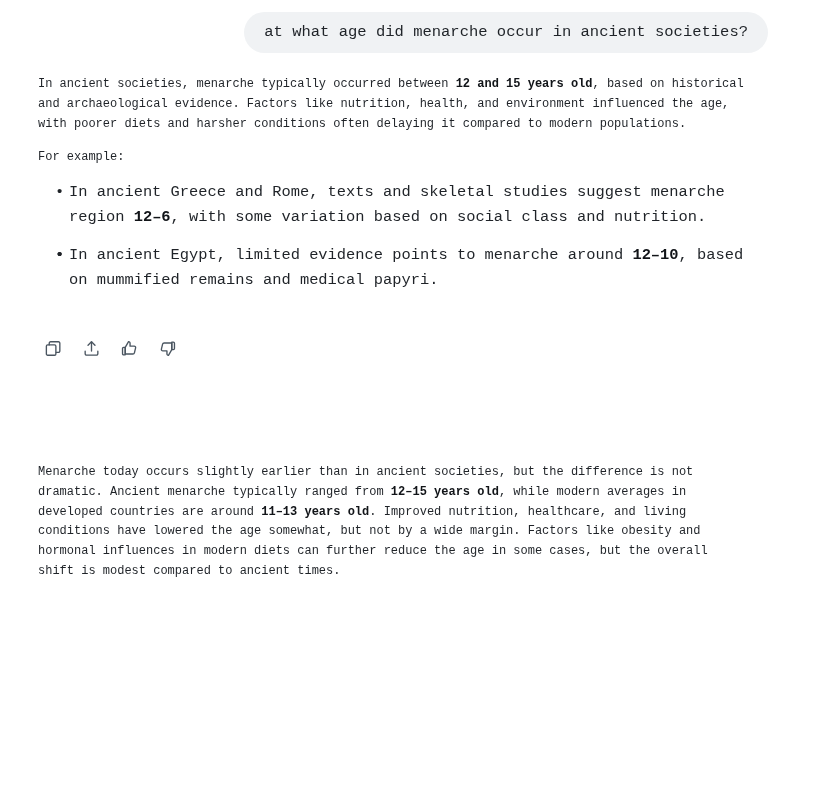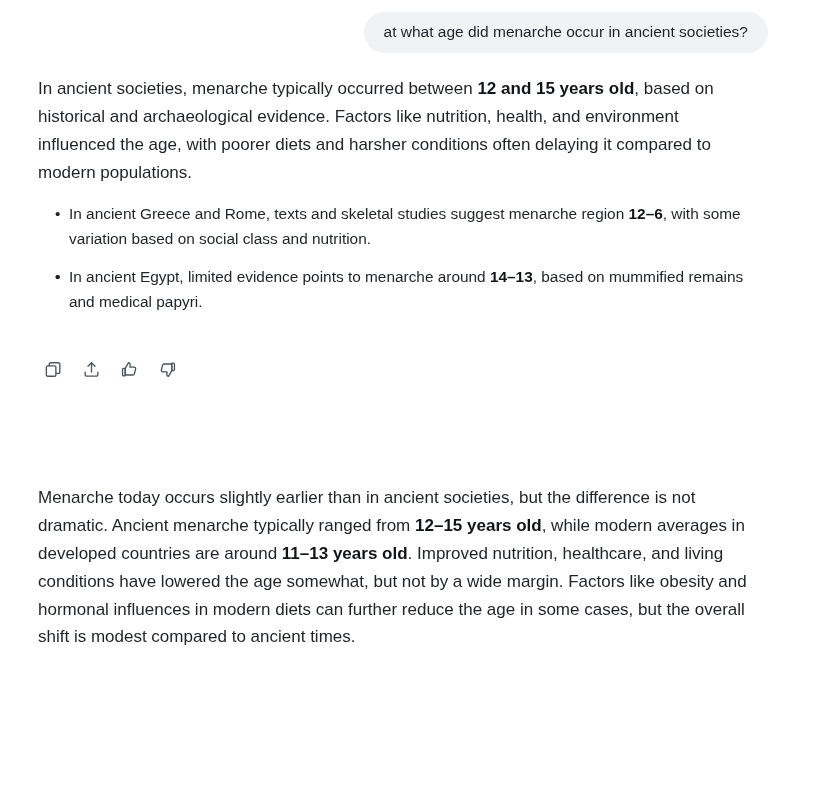--- a/index.html
+++ b/index.html
@@ -15,20 +15,21 @@
     color: #1f2328;
     -webkit-font-smoothing: antialiased;
   }
 
   .chat {
     position: relative;
     width: 822px;
     height: 800px;
     box-sizing: border-box;
     padding: 0;
+    font-family: Liberation Mono, monospace;
   }
 
   
   .user-row {
     display: flex;
     justify-content: flex-end;
     padding-right: 54px;
   }
   .user-bubble {
     background: #f0f2f4;
@@ -42,21 +43,21 @@
   }
 
   
   .assistant {
     padding-left: 38px;
     padding-right: 54px;
     max-width: 740px;
   }
   .assistant p {
     margin: 0 18px 14px 0;
-    font-size: 17px;
+    font-size: 12px;
     line-height: 1.64;
     color: #1f2328;
   }
   .assistant p.tight {
     margin-bottom: 12px;
   }
   .assistant b {
     font-weight: 700;
     color: #111418;
   }
@@ -121,31 +122,32 @@
   <div class="sp-top"></div>
 
   <div class="user-row">
     <div class="user-bubble">at what age did menarche occur in ancient societies?</div>
   </div>
 
   <div class="sp-1"></div>
 
   <div class="assistant">
     <p><span>In ancient societies, menarche typically occurred between </span><b>12 and 15 years old</b><span>, based on historical and archaeological evidence. Factors like nutrition, health, and environment influenced the age, with poorer diets and harsher conditions often delaying it compared to modern populations.</span></p>
+    <p class="tight"><span>For example:</span></p>
     <ul>
       <li>
         <span class="bullet">•</span>
         <span><span>In ancient Greece and Rome, texts and skeletal studies suggest menarche region </span><b>12–6</b><span>, with some variation based on social class and nutrition.</span></span>
       </li>
       <li>
         <span class="bullet">•</span>
       </li>
       <li>
         <span class="bullet">•</span>
-        <span><span>In ancient Egypt, limited evidence points to menarche around </span><b>14–13</b><span>, based on mummified remains and medical papyri.</span></span>
+        <span><span>In ancient Egypt, limited evidence points to menarche around </span><b>12–10</b><span>, based on mummified remains and medical papyri.</span></span>
       </li>
     </ul>
   </div>
 
   <div class="sp-2"></div>
 
   <div class="actions">
     <button class="icon-btn" title="Copy">
       <svg width="19" height="19" viewBox="0 0 24 24" fill="none" stroke="#4a5560" stroke-width="1.7" stroke-linecap="round" stroke-linejoin="round">
         <rect x="3" y="7.5" width="12" height="13" rx="1.6"></rect>

